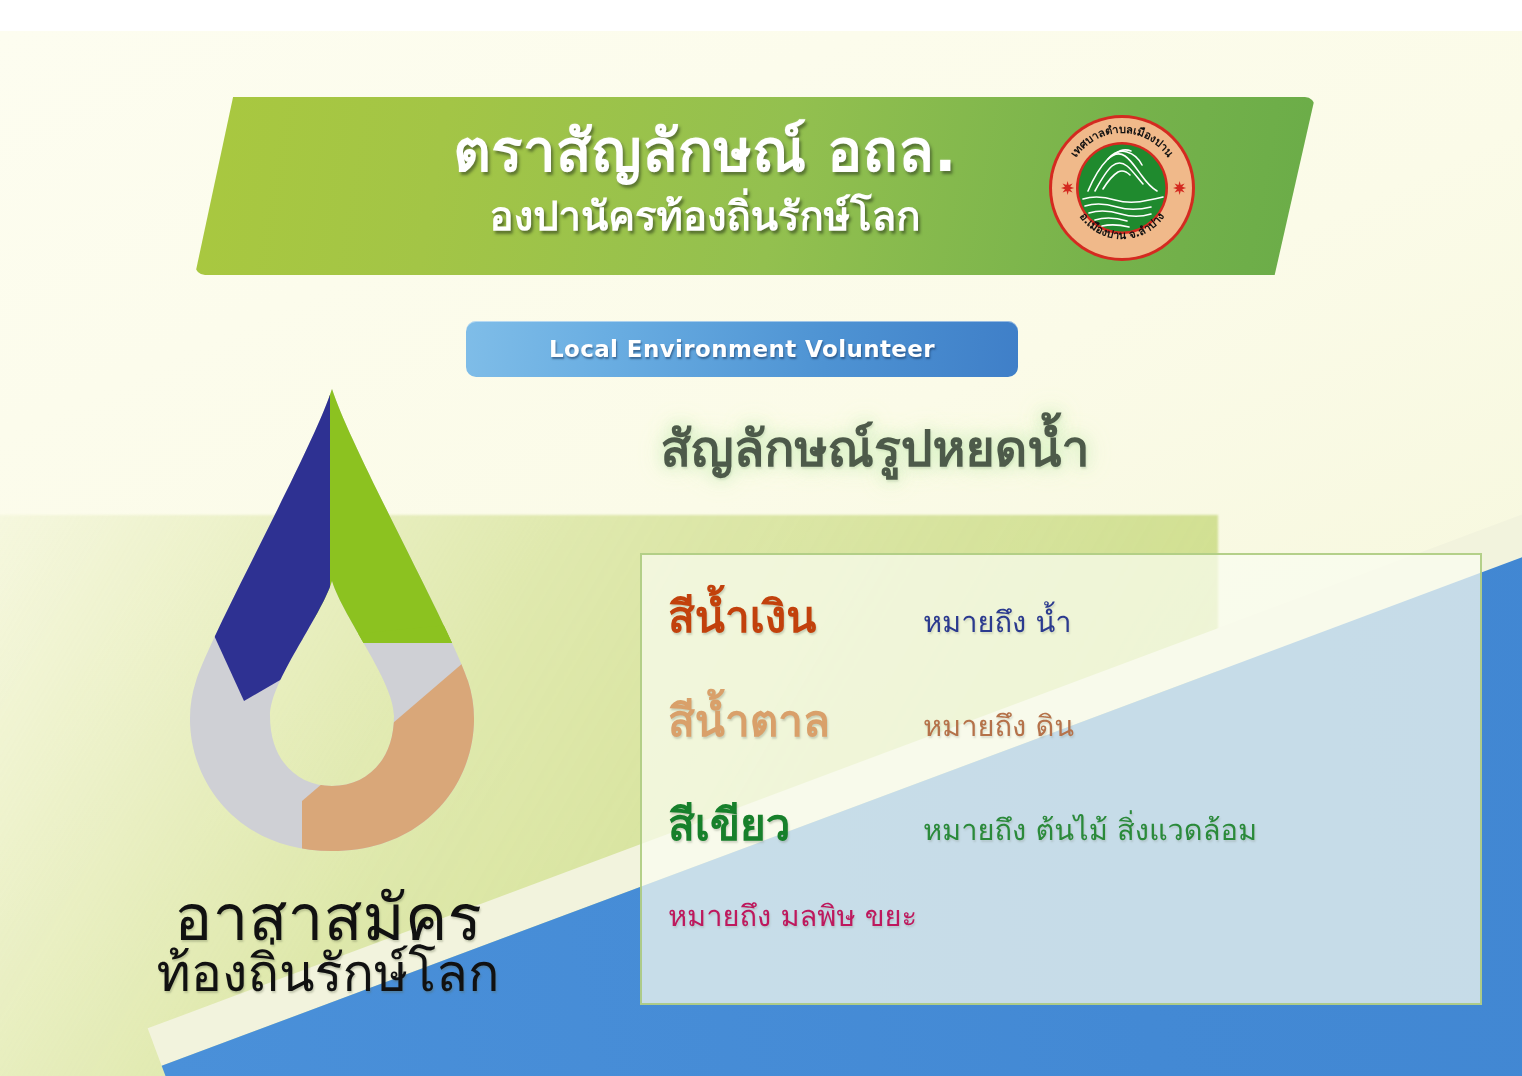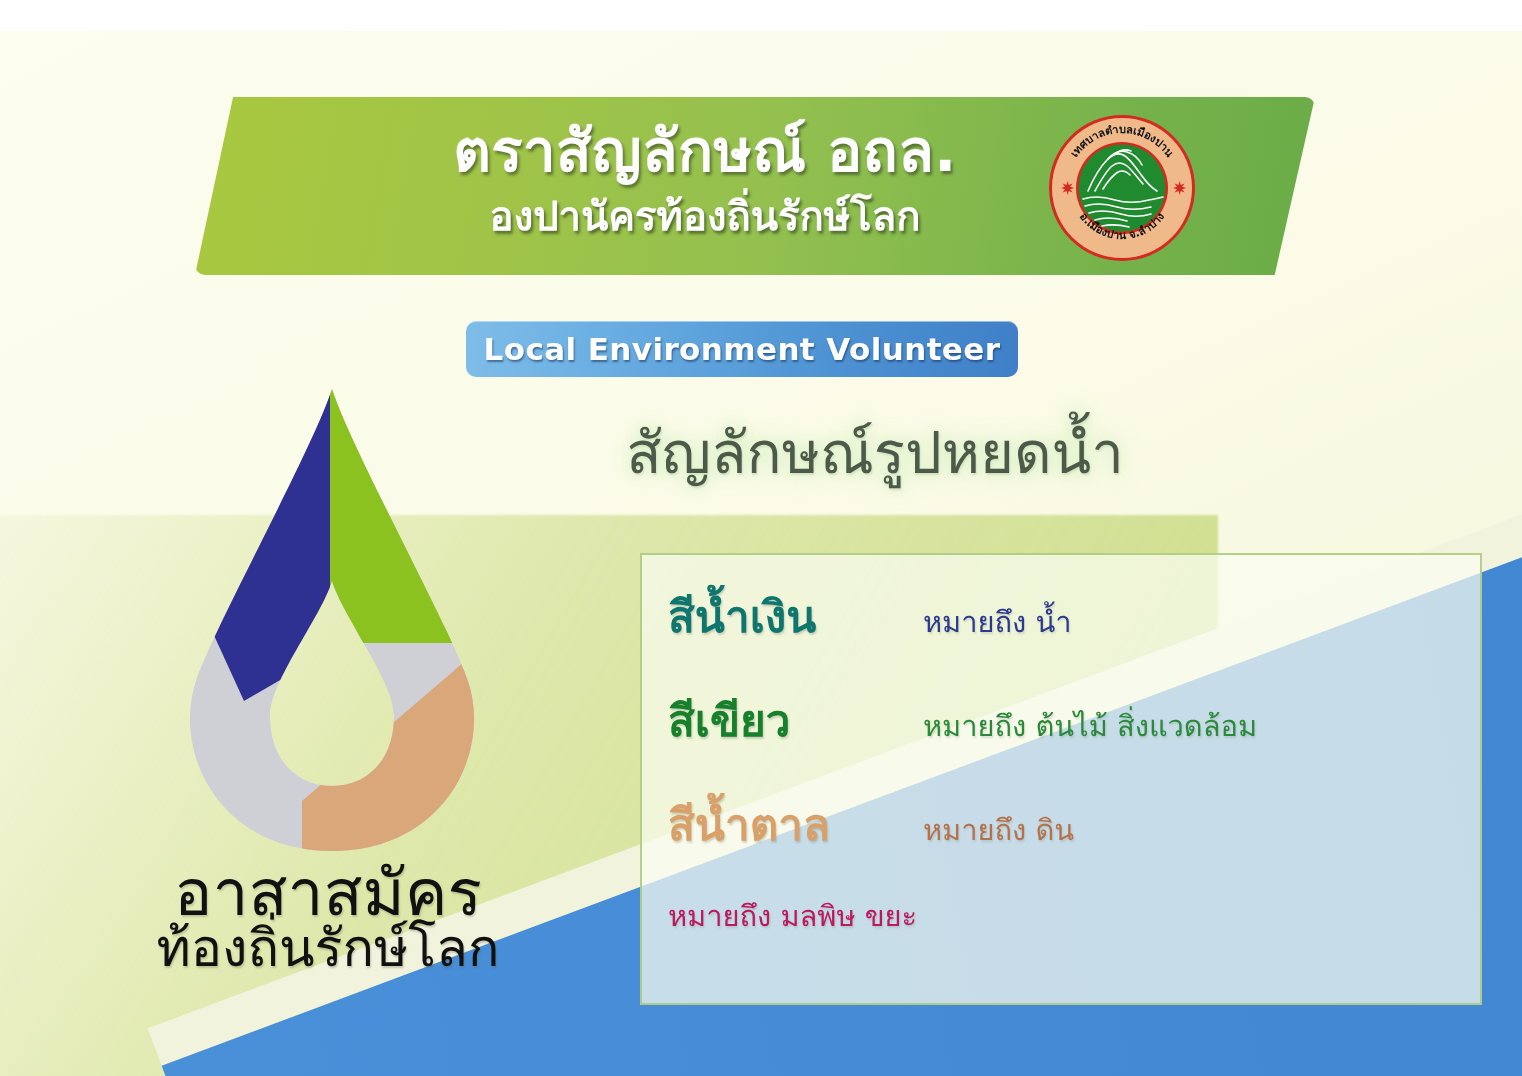--- a/index.html
+++ b/index.html
@@ -125,56 +125,56 @@
     height: 56px;
     border-radius: 10px;
     background: linear-gradient(95deg, #7fbde8 0%, #6aaee2 25%, #4e93d3 65%, #3f7fc8 100%);
     box-shadow: inset 0 1px 0 rgba(255,255,255,0.45);
     display: flex;
     align-items: center;
     justify-content: center;
   }
   .badge-text {
     color: #ffffff;
-    font-size: 31px;
+    font-size: 23px;
     font-weight: bold;
     letter-spacing: 0.4px;
     text-shadow: 1px 2px 2px rgba(20,50,90,0.55);
     white-space: nowrap;
   }
 
   
   .section-heading {
     position: absolute;
     left: 545px;
     top: 392px;
     width: 660px;
     text-align: center;
     color: #4d5a4a;
-    font-size: 58px;
-    font-weight: normal;
+    font-size: 50px;
+    font-weight: bold;
     line-height: 1.05;
     white-space: nowrap;
     text-shadow: 0 0 14px rgba(210,240,190,0.95), 0 0 26px rgba(215,245,195,0.8), 1px 2px 2px rgba(120,140,110,0.28);
   }
 
   
   .droplet {
     position: absolute;
     left: 152px;
     top: 350px;
     width: 360px;
     height: 500px;
   }
 
   
   .brand {
     position: absolute;
     left: 18px;
-    top: 830px;
+    top: 855px;
     width: 620px;
     text-align: center;
     color: #111111;
   }
   .brand-line1 {
     font-size: 64px;
     font-weight: normal;
     line-height: 1.0;
     white-space: nowrap;
     text-shadow: 1px 2px 2px rgba(90,100,70,0.28);
@@ -316,29 +316,29 @@
     </svg>
   </div>
 
   <div class="brand">
     <div class="brand-line1">อาสาสมัคร</div>
     <div class="brand-line2">ท้องถิ่นรักษ์โลก</div>
   </div>
 
   <div class="legend">
     <div class="legend-row">
-      <span class="legend-key" style="color:#0f766e">สีน้ำเงิน</span>
+      <span class="legend-key" style="color:#c2410c">สีน้ำเงิน</span>
       <span class="legend-val" style="color:#2b3a8f">หมายถึง น้ำ</span>
+    </div>
+    <div class="legend-row">
+      <span class="legend-key" style="color:#d9a06a">สีน้ำตาล</span>
+      <span class="legend-val" style="color:#b5724a">หมายถึง ดิน</span>
     </div>
     <div class="legend-row">
       <span class="legend-key" style="color:#17802b">สีเขียว</span>
       <span class="legend-val" style="color:#2a8a3a">หมายถึง ต้นไม้ สิ่งแวดล้อม</span>
     </div>
     <div class="legend-row">
-      <span class="legend-key" style="color:#d9a06a">สีน้ำตาล</span>
-      <span class="legend-val" style="color:#b5724a">หมายถึง ดิน</span>
-    </div>
-    <div class="legend-row">
       <span class="legend-val" style="color:#be185d">หมายถึง มลพิษ ขยะ</span>
     </div>
   </div>
 
 </div>
 
 </body></html>

